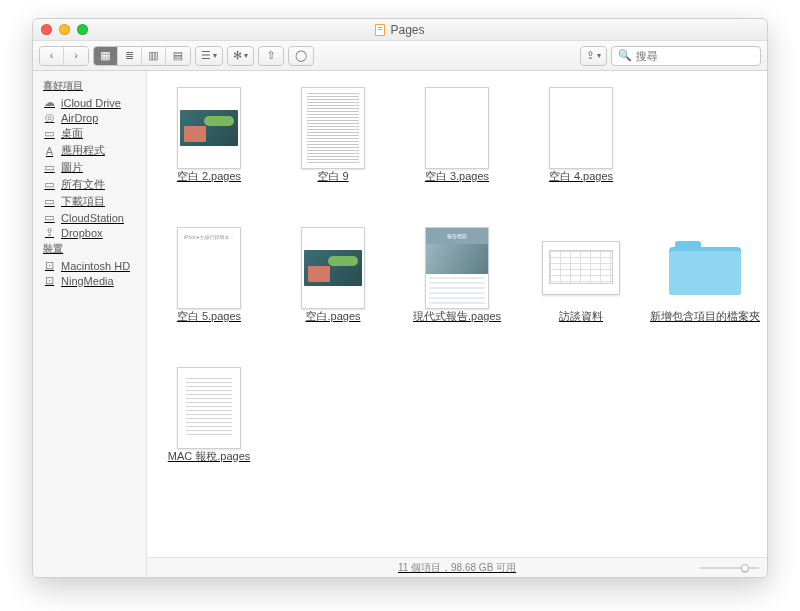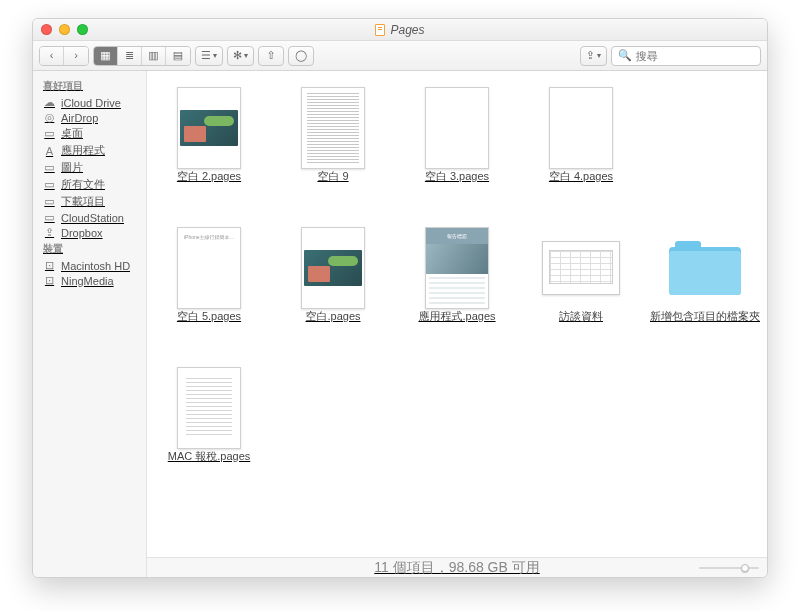--- a/index.html
+++ b/index.html
@@ -4,21 +4,21 @@
 <style>
   * { box-sizing: border-box; margin: 0; padding: 0; font-family: -apple-system, "Helvetica Neue", Helvetica, Arial, sans-serif; }
   body { background: #fff; width: 800px; height: 611px; overflow: hidden; }
   .window { position: absolute; left: 32px; top: 18px; width: 736px; height: 560px; background: #fff; border: 1px solid #d0d0d0; border-radius: 6px; box-shadow: 0 10px 30px rgba(0,0,0,0.2); display: flex; flex-direction: column; overflow: hidden; }
 
   
   .titlebar { height: 22px; background: linear-gradient(#f8f8f8,#ececec); border-bottom: 1px solid #dcdcdc; display: flex; align-items: center; position: relative; }
   .traffic { position: absolute; left: 8px; top: 5px; display: flex; gap: 7px; }
   .tl { width: 11px; height: 11px; border-radius: 50%; border: 0.5px solid rgba(0,0,0,0.15); }
   .tl.red { background:#ff5f57; } .tl.yel { background:#febc2e; } .tl.grn { background:#28c840; }
-  .titlebar .title { margin: 0 auto; font-size: 12px; color:#5a5a5a; display:flex; align-items:center; gap:5px;font-style:italic; }
+  .titlebar .title { margin: 0 auto; font-size: 12px; color:#5a5a5a; display:flex; align-items:center; gap:5px; }
   .pages-ico { width:10px; height:12px; background:#fff; border:1px solid #f2a33c; border-radius:1px; position:relative; }
   .pages-ico::after { content:""; position:absolute; inset:2px 2px 4px 2px; background: repeating-linear-gradient(#f2a33c 0 1px, transparent 1px 2px); }
 
   
   .toolbar { height: 30px; background: linear-gradient(#fbfbfb,#f0f0f0); border-bottom:1px solid #d5d5d5; display:flex; align-items:center; padding: 0 6px; gap:4px; }
   .seg { display:flex; border:1px solid #c8c8c8; border-radius:4px; overflow:hidden; height:20px; }
   .seg .btn { width:24px; display:flex; align-items:center; justify-content:center; background:linear-gradient(#fdfdfd,#efefef); border-right:1px solid #d5d5d5; cursor:pointer; }
   .seg .btn:last-child { border-right:none; }
   .seg .btn.active { background:#7b7b7b; }
   .ic { color:#6a6a6a; font-size:11px; line-height:1; }
@@ -58,21 +58,21 @@
   .report .hdr { height:16px; background:#8aa5b2; font-size:5px; color:#fff; display:flex; align-items:center; justify-content:center; }
   .report .pic { height:30px; background:linear-gradient(120deg,#9ab6c1,#5f7d87); }
   .report .bd { flex:1; background: repeating-linear-gradient(#e6ecee 0 2px, transparent 2px 5px); margin:3px; }
   .tablecells { position:absolute; inset:8px 6px auto 6px; height:34px; background: repeating-linear-gradient(90deg,#dedede 0 1px,transparent 1px 10px), repeating-linear-gradient(#dedede 0 1px, transparent 1px 6px); border:1px solid #cfcfcf; }
   .folder { width:72px; height:54px; position:relative; margin-top:14px; margin-bottom:14px; }
   .folder .back { position:absolute; inset:6px 0 0 0; background:#6fc7ec; border-radius:4px; }
   .folder .tab { position:absolute; top:0; left:6px; width:26px; height:10px; background:#6fc7ec; border-radius:3px 3px 0 0; }
   .folder .front { position:absolute; inset:10px 0 0 0; background:#8fd6f3; border-radius:3px; }
 
   
-  .status { height:20px; border-top:1px solid #e3e3e3; background:#f7f7f7; font-size:14px; color:#888; display:flex; align-items:center; justify-content:center; position:relative; }
+  .status { height:20px; border-top:1px solid #e3e3e3; background:#f7f7f7; font-size:10px; color:#888; display:flex; align-items:center; justify-content:center; position:relative; }
   .zoom { position:absolute; right:8px; display:flex; align-items:center; gap:2px; }
   .zoom .track { width:60px; height:2px; background:#d8d8d8; position:relative; border-radius:1px; }
   .zoom .knob { position:absolute; top:-3px; width:8px; height:8px; border-radius:50%; background:#fff; border:1px solid #bbb; box-shadow:0 1px 1px rgba(0,0,0,0.2); }
 </style>
 </head>
 <body>
 
 <div class="window">
 
   <div class="titlebar">
@@ -236,21 +236,21 @@
               <div class="fname">空白.pages</div>
             </div>
             <div class="cell">
               <div class="thumb">
                 <div class="report">
                   <div class="hdr">報告標題</div>
                   <div class="pic"></div>
                   <div class="bd"></div>
                 </div>
               </div>
-              <div class="fname">應用程式.pages</div>
+              <div class="fname">現代式報告.pages</div>
             </div>
             <div class="cell">
               <div class="thumb wide">
                 <div class="tablecells"></div>
               </div>
               <div class="fname">訪談資料</div>
             </div>
             <div class="cell">
               <div class="folder">
                 <div class="tab"></div>

